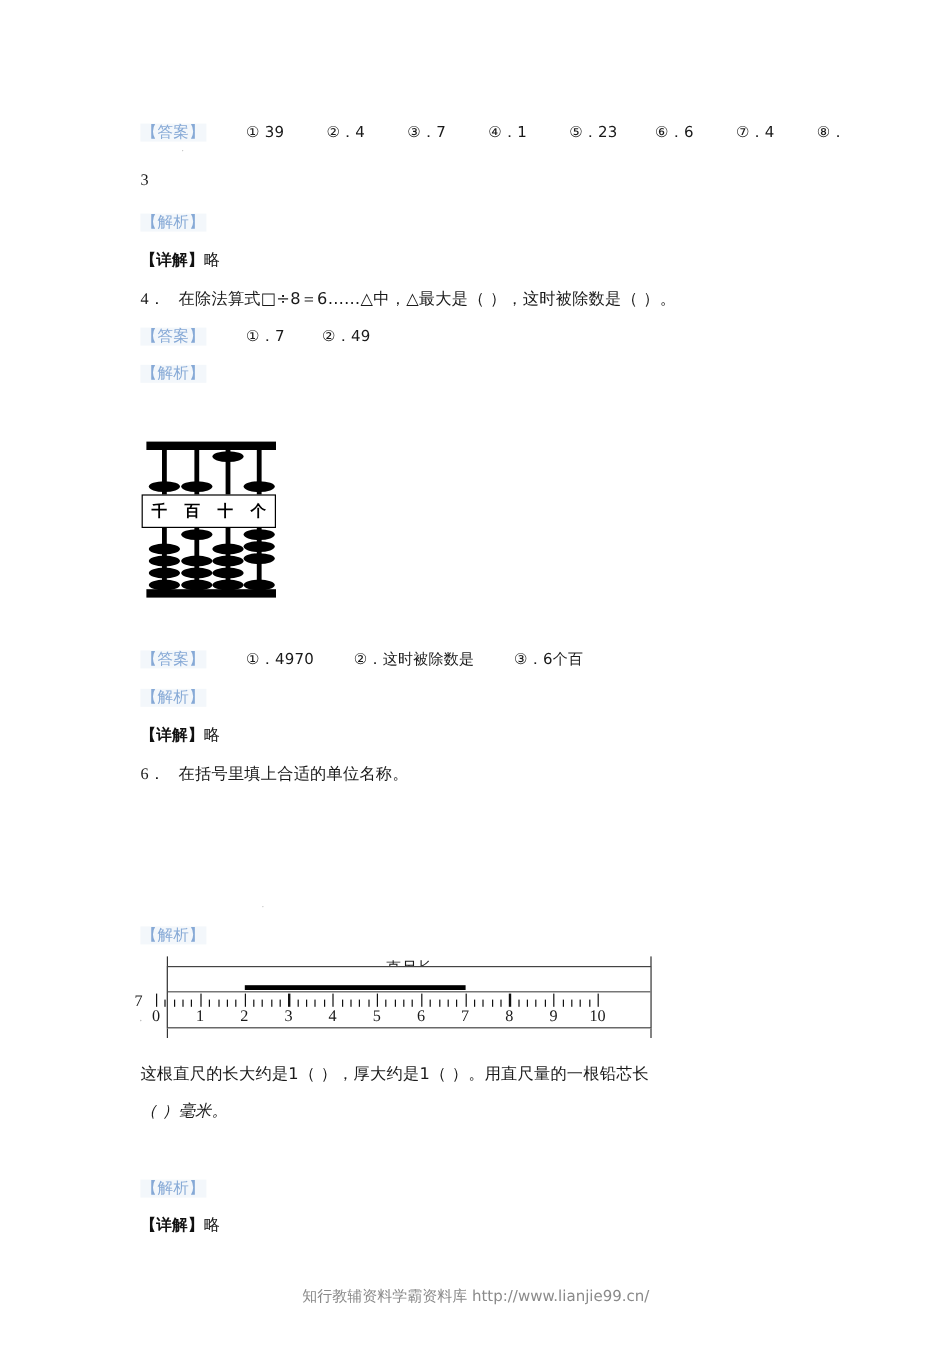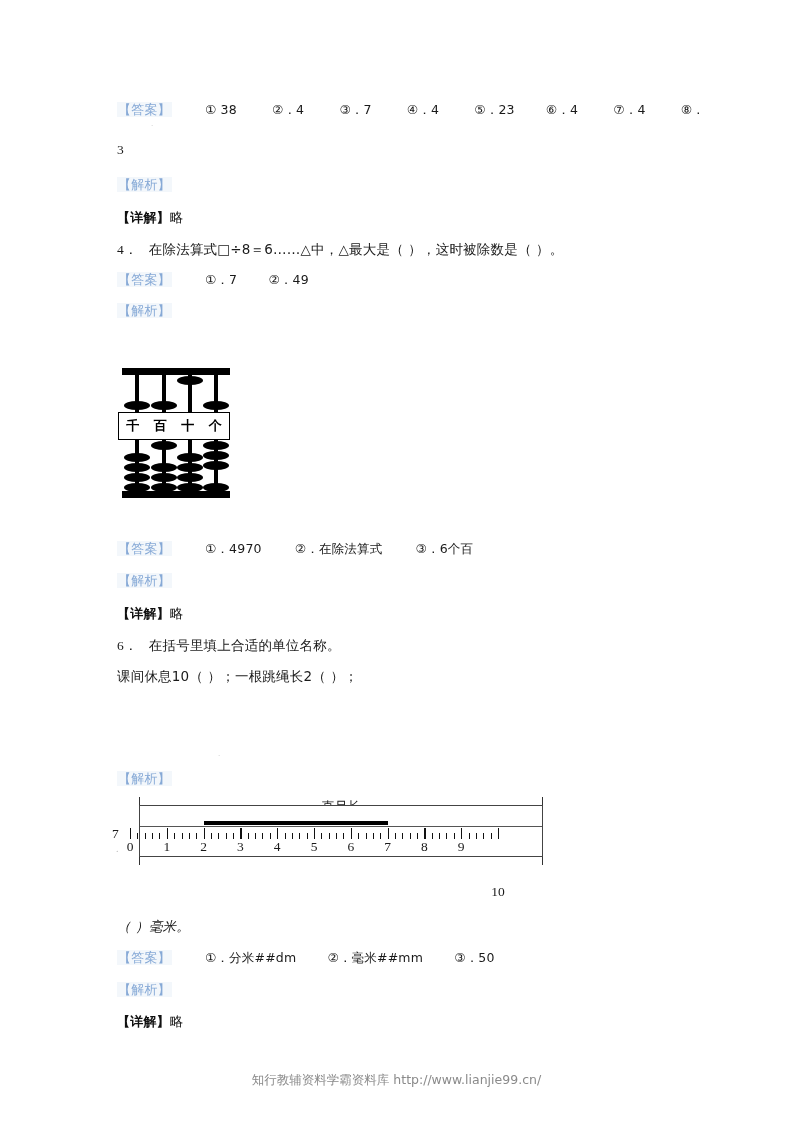--- a/index.html
+++ b/index.html
@@ -114,31 +114,31 @@
   .stray-dot { position:absolute; font-size:9px; color:#c9c9c9; }
 </style>
 </head>
 <body>
 
 <div class="page">
 
   <div class="line" style="left:117px; top:101px;">
     <span class="tag">【答案】</span>
     <span class="gap" style="width:26px"></span>
-    <span class="circ">①  38</span>
+    <span class="circ">①  39</span>
     <span class="gap" style="width:28px"></span>
     <span class="circ">②．4</span>
     <span class="gap" style="width:28px"></span>
     <span class="circ">③．7</span>
     <span class="gap" style="width:28px"></span>
-    <span class="circ">④．4</span>
+    <span class="circ">④．1</span>
     <span class="gap" style="width:28px"></span>
     <span class="circ">⑤．23</span>
     <span class="gap" style="width:24px"></span>
-    <span class="circ">⑥．4</span>
+    <span class="circ">⑥．6</span>
     <span class="gap" style="width:28px"></span>
     <span class="circ">⑦．4</span>
     <span class="gap" style="width:28px"></span>
     <span class="circ">⑧．</span>
   </div>
   <div class="stray-dot" style="left:151px; top:118px;">.</div>
 
   <div class="line" style="left:117px; top:141px;">3</div>
 
   <div class="line" style="left:117px; top:176px;">
@@ -208,40 +208,39 @@
     <div class="ab-bead" style="left:81px; top:83px;"></div>
     <div class="ab-bead" style="left:81px; top:93px;"></div>
     <div class="ab-bead" style="left:81px; top:115px;"></div>
   </div>
 
   <div class="line" style="left:117px; top:540px;">
     <span class="tag">【答案】</span>
     <span class="gap" style="width:26px"></span>
     <span class="circ">①．4970</span>
     <span class="gap" style="width:26px"></span>
-    <span class="circ">②．在除法算式</span>
+    <span class="circ">②．这时被除数是</span>
     <span class="gap" style="width:26px"></span>
     <span class="circ">③．6个百</span>
   </div>
 
   <div class="line" style="left:117px; top:572px;">
     <span class="tag">【解析】</span>
   </div>
 
   <div class="line" style="left:117px; top:604px;">
     <span class="tag-dark">【详解】</span><span class="cn">略</span>
   </div>
 
   <div class="line" style="left:117px; top:636px;">
     <span class="qnum">6．</span>
     <span class="gap" style="width:4px"></span>
     <span class="cn">在括号里填上合适的单位名称。</span>
   </div>
 
-  <div class="line cn" style="left:117px; top:667px;">课间休息10（          ）；一根跳绳长2（          ）；</div>
 
   <div class="stray-dot" style="left:218px; top:748px;">.</div>
 
   <div class="line" style="left:117px; top:770px;">
     <span class="tag">【解析】</span>
   </div>
 
   <div class="q7">7</div>
   <div class="q7-dot">.</div>
 
@@ -309,35 +308,27 @@
         <span style="left: 18px;">0</span>
         <span style="left: 54.8px;">1</span>
         <span style="left: 91.6px;">2</span>
         <span style="left: 128.4px;">3</span>
         <span style="left: 165.2px;">4</span>
         <span style="left: 202px;">5</span>
         <span style="left: 238.8px;">6</span>
         <span style="left: 275.6px;">7</span>
         <span style="left: 312.4px;">8</span>
         <span style="left: 349.2px;">9</span>
-        <span style="left: 386px; margin-top: 45px;">10</span>
+        <span style="left: 386px;">10</span>
       </div>
   </div>
 
+  <div class="line cn" style="left:117px; top:886px;">这根直尺的长大约是1（          ），厚大约是1（          ）。用直尺量的一根铅芯长</div>
   <div class="line cn" style="left:117px; top:917px;font-style:italic;">（          ）毫米。</div>
 
-  <div class="line" style="left:117px; top:949px;">
-    <span class="tag">【答案】</span>
-    <span class="gap" style="width:26px"></span>
-    <span class="circ">①．分米##dm</span>
-    <span class="gap" style="width:24px"></span>
-    <span class="circ">②．毫米##mm</span>
-    <span class="gap" style="width:24px"></span>
-    <span class="circ">③．50</span>
-  </div>
 
   <div class="line" style="left:117px; top:981px;">
     <span class="tag">【解析】</span>
   </div>
 
   <div class="line" style="left:117px; top:1012px;">
     <span class="tag-dark">【详解】</span><span class="cn">略</span>
   </div>
 
   <div class="footer">知行教辅资料学霸资料库 http://www.lianjie99.cn/</div>

